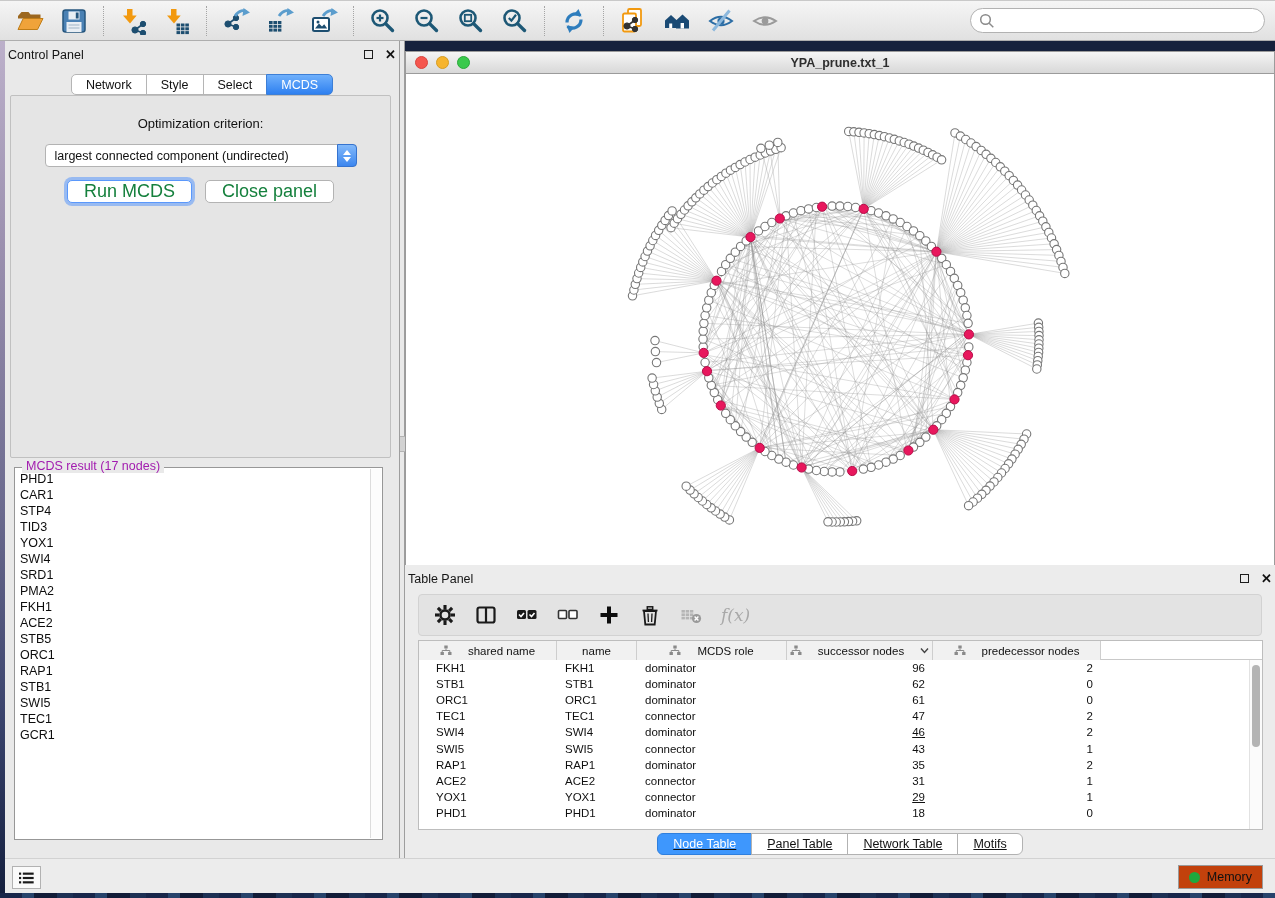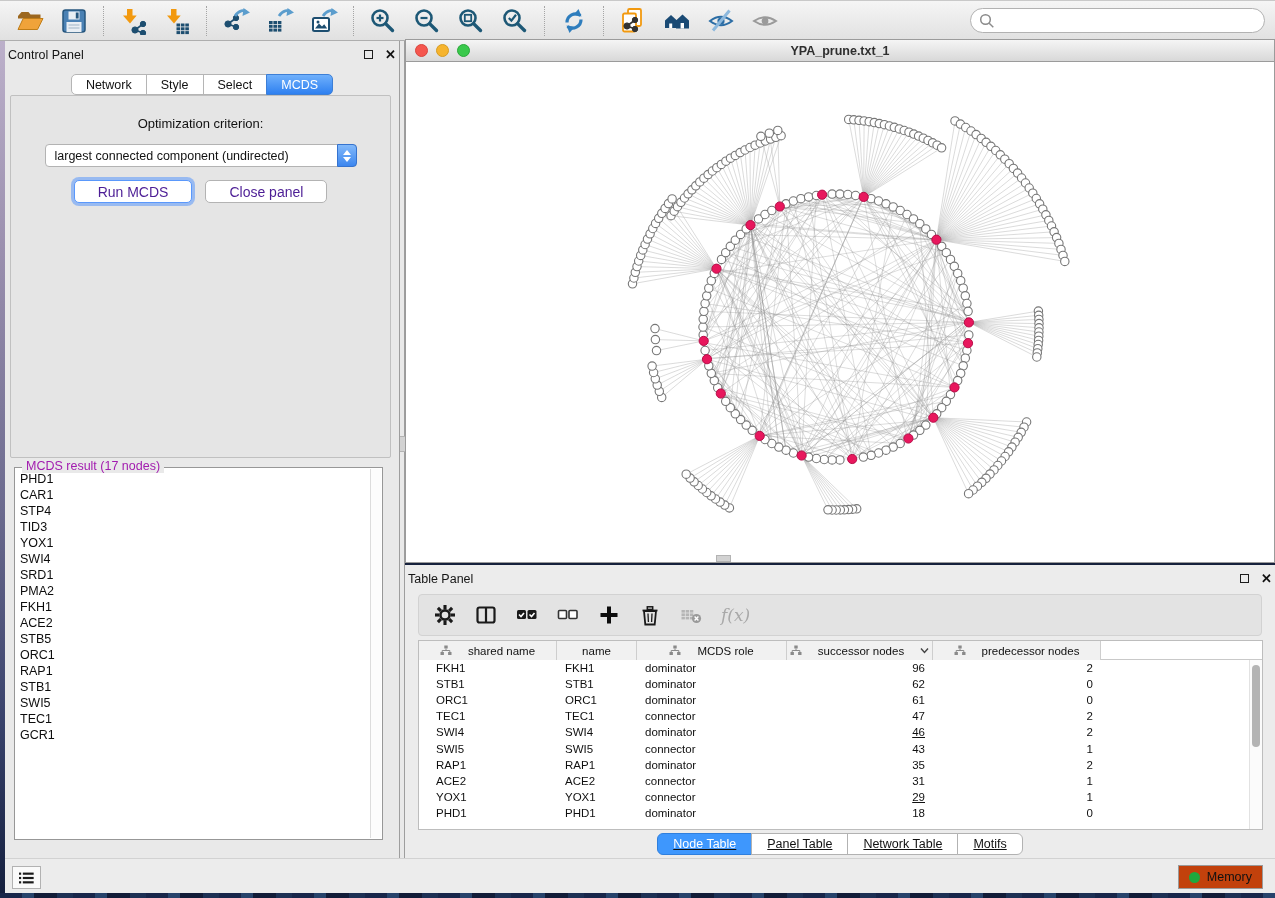--- a/index.html
+++ b/index.html
@@ -45,38 +45,38 @@
          font-size:12.5px;padding-left:9px;}
   .combo-stepper{position:absolute;right:-1px;top:-1px;width:20px;height:23px;
                  background:linear-gradient(#82b9fa,#3c86ef);border:1px solid #3573cf;
                  border-radius:0 4px 4px 0;display:flex;flex-direction:column;
                  align-items:center;justify-content:center;gap:2px;}
   .tri-up{width:0;height:0;border-left:4px solid transparent;border-right:4px solid transparent;
           border-bottom:5px solid #fff;}
   .tri-down{width:0;height:0;border-left:4px solid transparent;border-right:4px solid transparent;
             border-top:5px solid #fff;}
   .cp-buttons{display:flex;justify-content:center;gap:13px;margin-top:13px;}
-  .btn{height:23px;padding:0 23px;background:#fff;border:1px solid #b3b3b3;border-radius:5px;
-       font-size:14px;font-family:"Liberation Sans",sans-serif;color:#4c1d95;}
+  .btn{height:23px;padding:0 16px;background:#fff;border:1px solid #b3b3b3;border-radius:5px;
+       font-size:18px;font-family:"Liberation Sans",sans-serif;color:#15803d;}
   .btn.focused{box-shadow:0 0 0 3px rgba(90,152,251,.55);border-color:#5a98fb;}
   .result-group{position:absolute;left:9px;right:16px;top:426px;bottom:18px;
                 border:1px solid #979797;background:#fff;}
   .result-legend{position:absolute;top:-9px;left:7px;background:#e9e9e9;padding:0 4px;
                  font-size:12.5px;color:#a21caf;}
   .mcds-list{position:absolute;left:5px;right:14px;top:3px;bottom:3px;overflow:hidden;
              font-size:12.5px;line-height:16px;color:#0d0d0d;}
   .mcds-scroll{position:absolute;top:1px;bottom:1px;right:1px;width:11px;background:#fcfcfc;
                border-left:1px solid #dcdcdc;}
   
   .v-splitter{position:absolute;left:400px;top:41px;width:5px;height:817px;background:#e9e9e9;
               border-right:1px solid #9e9e9e;}
   .v-handle{position:absolute;left:0;top:395px;width:5px;height:16px;background:#d2d2d2;
             border-top:1px solid #b3b3b3;border-bottom:1px solid #b3b3b3;}
   
-  .network-window{position:absolute;left:405px;top:39px;width:870px;height:524px;}
+  .network-window{position:absolute;left:405px;top:51px;width:870px;height:524px;}
   .net-titlebar{position:relative;height:23px;background:linear-gradient(#f5f5f5,#d8d8d8);
                 border:1px solid #9b9b9b;display:flex;align-items:center;padding-left:9px;}
   .light{width:13px;height:13px;border-radius:50%;margin-right:8px;}
   .light.red{background:#f5564e;border:1px solid #d8453e;}
   .light.yellow{background:#f6b42e;border:1px solid #d69c22;}
   .light.green{background:#3ac94c;border:1px solid #2aa83a;}
   .net-title{position:absolute;left:0;right:0;text-align:center;font-size:12.5px;
              font-weight:700;color:#2e2e2e;}
   .net-canvas{position:absolute;left:0;right:0;top:23px;bottom:0;background:#fff;
               border:1px solid #9b9b9b;border-top:none;}

